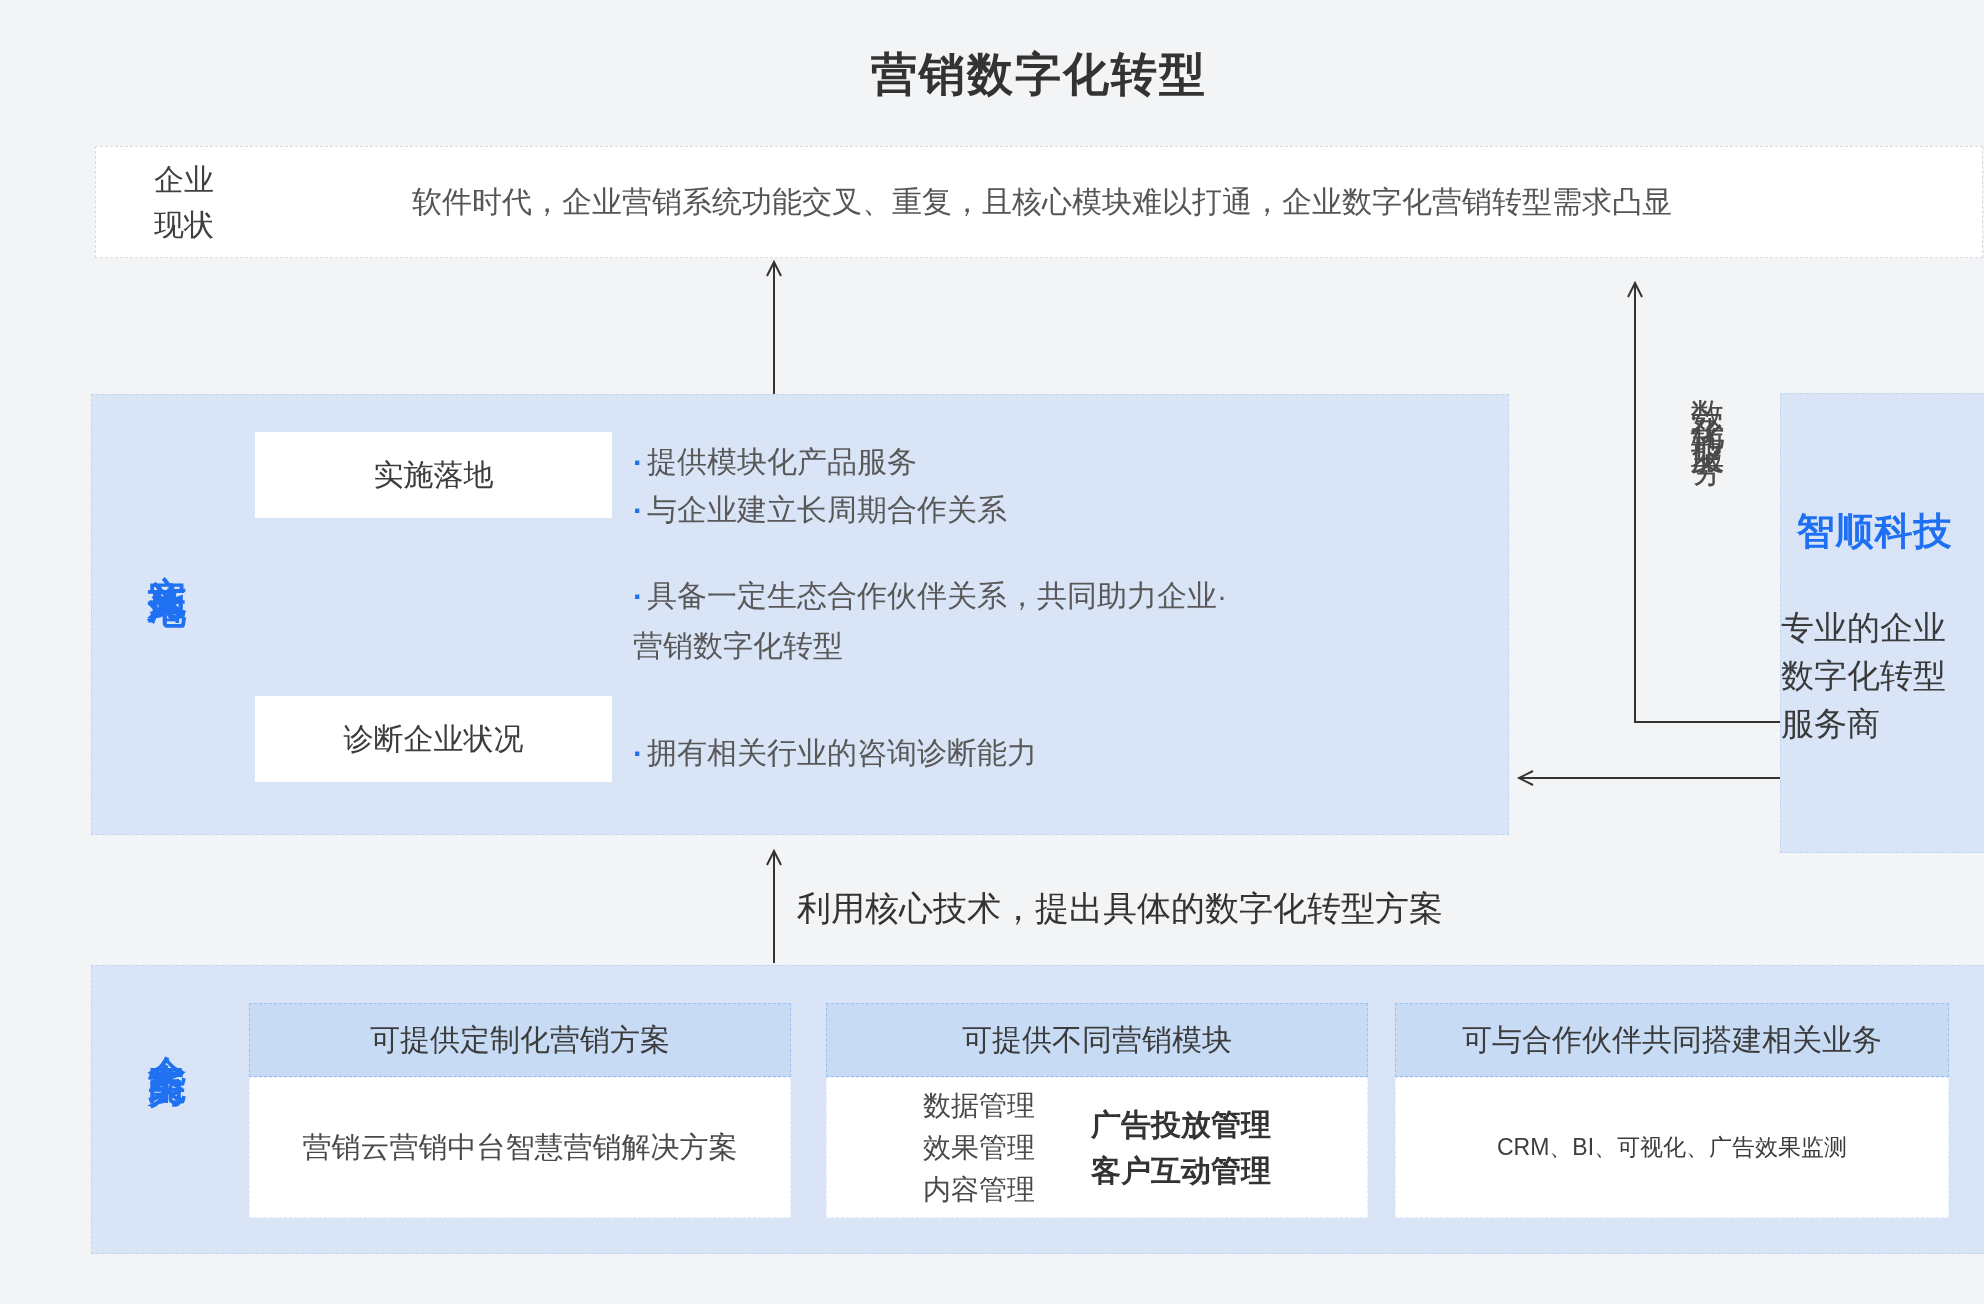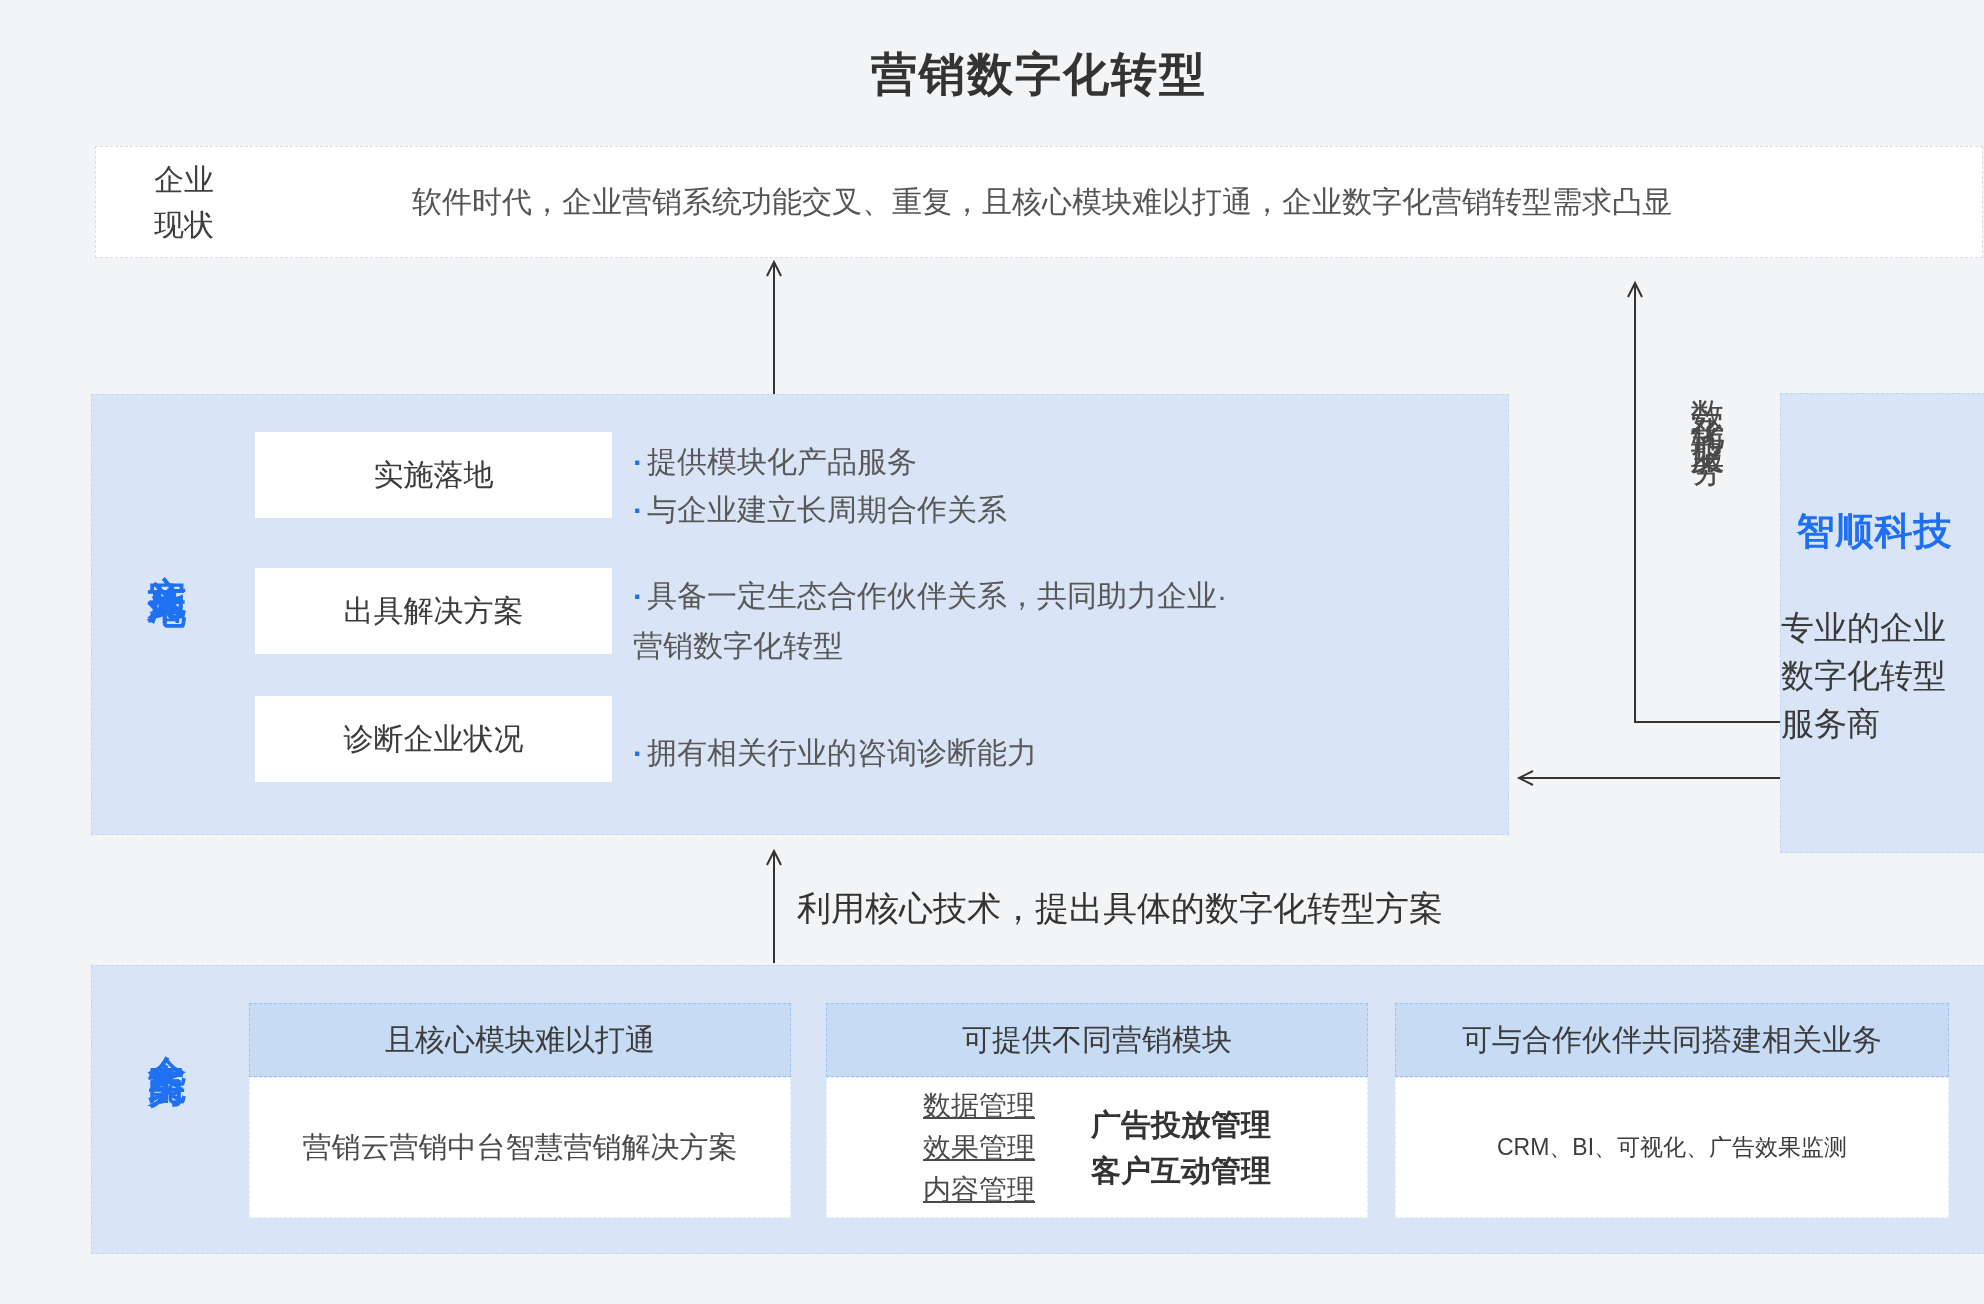--- a/index.html
+++ b/index.html
@@ -101,21 +101,21 @@
     display:flex;align-items:center;justify-content:center;
     font-size:30px;font-weight:500;color:#3c3c3c;
   }
   .card-body{
     top:1077px;height:141px;
     background:#ffffff;border:1px dashed #e4edf9;box-sizing:border-box;
     display:flex;align-items:center;justify-content:center;
     font-size:29px;color:#4a4a4a;
   }
   .card2-body{gap:56px;}
-  .card2-col1{font-size:28px;color:#4a4a4a;line-height:42px;text-align:left;text-decoration:underline;}
+  .card2-col1{font-size:28px;color:#4a4a4a;line-height:42px;text-align:left;}
   .card2-col2{font-size:30px;font-weight:bold;color:#333;line-height:46px;text-align:center;}
   .card3-body{font-size:23px;color:#3c3c3c;}
 
   svg.arrows{position:absolute;left:0;top:0;pointer-events:none;}
 </style>
 </head>
 <body>
 
 <div class="page">
 
@@ -148,21 +148,20 @@
     </g>
   </svg>
 
   <div class="abs arrow-label" style="left:750px;top:886px;">利用核心技术，提出具体的数字化转型方案</div>
   <div class="abs v-label" style="left:1643px;top:372px;">数字化转型服务</div>
 
   <div class="abs blue-section mid-section"></div>
   <div class="abs side-label" style="left:101px;top:545px;">实施落地</div>
 
   <div class="abs white-row" style="top:432px;">实施落地</div>
-  <div class="abs white-row" style="top:568px;">出具解决方案</div>
   <div class="abs white-row" style="top:696px;">诊断企业状况</div>
 
   <div class="abs bullet-line" style="left:586px;top:442px;">
     <span class="dot">·</span>
     <span>提供模块化产品服务</span>
   </div>
   <div class="abs bullet-line" style="left:586px;top:490px;">
     <span class="dot">·</span>
     <span>与企业建立长周期合作关系</span>
   </div>
@@ -183,21 +182,21 @@
     <div class="company-desc">
       <div>专业的企业</div>
       <div>数字化转型</div>
       <div>服务商</div>
     </div>
   </div>
 
   <div class="abs blue-section bottom-section"></div>
   <div class="abs side-label" style="left:101px;top:1025px;">全案能力</div>
 
-  <div class="abs card-header" style="left:202px;width:542px;">且核心模块难以打通</div>
+  <div class="abs card-header" style="left:202px;width:542px;">可提供定制化营销方案</div>
   <div class="abs card-body" style="left:202px;width:542px;">营销云营销中台智慧营销解决方案</div>
 
   <div class="abs card-header" style="left:779px;width:542px;">可提供不同营销模块</div>
   <div class="abs card-body card2-body" style="left:779px;width:542px;">
     <div class="card2-col1">
       <div>数据管理</div>
       <div>效果管理</div>
       <div>内容管理</div>
     </div>
     <div class="card2-col2">

